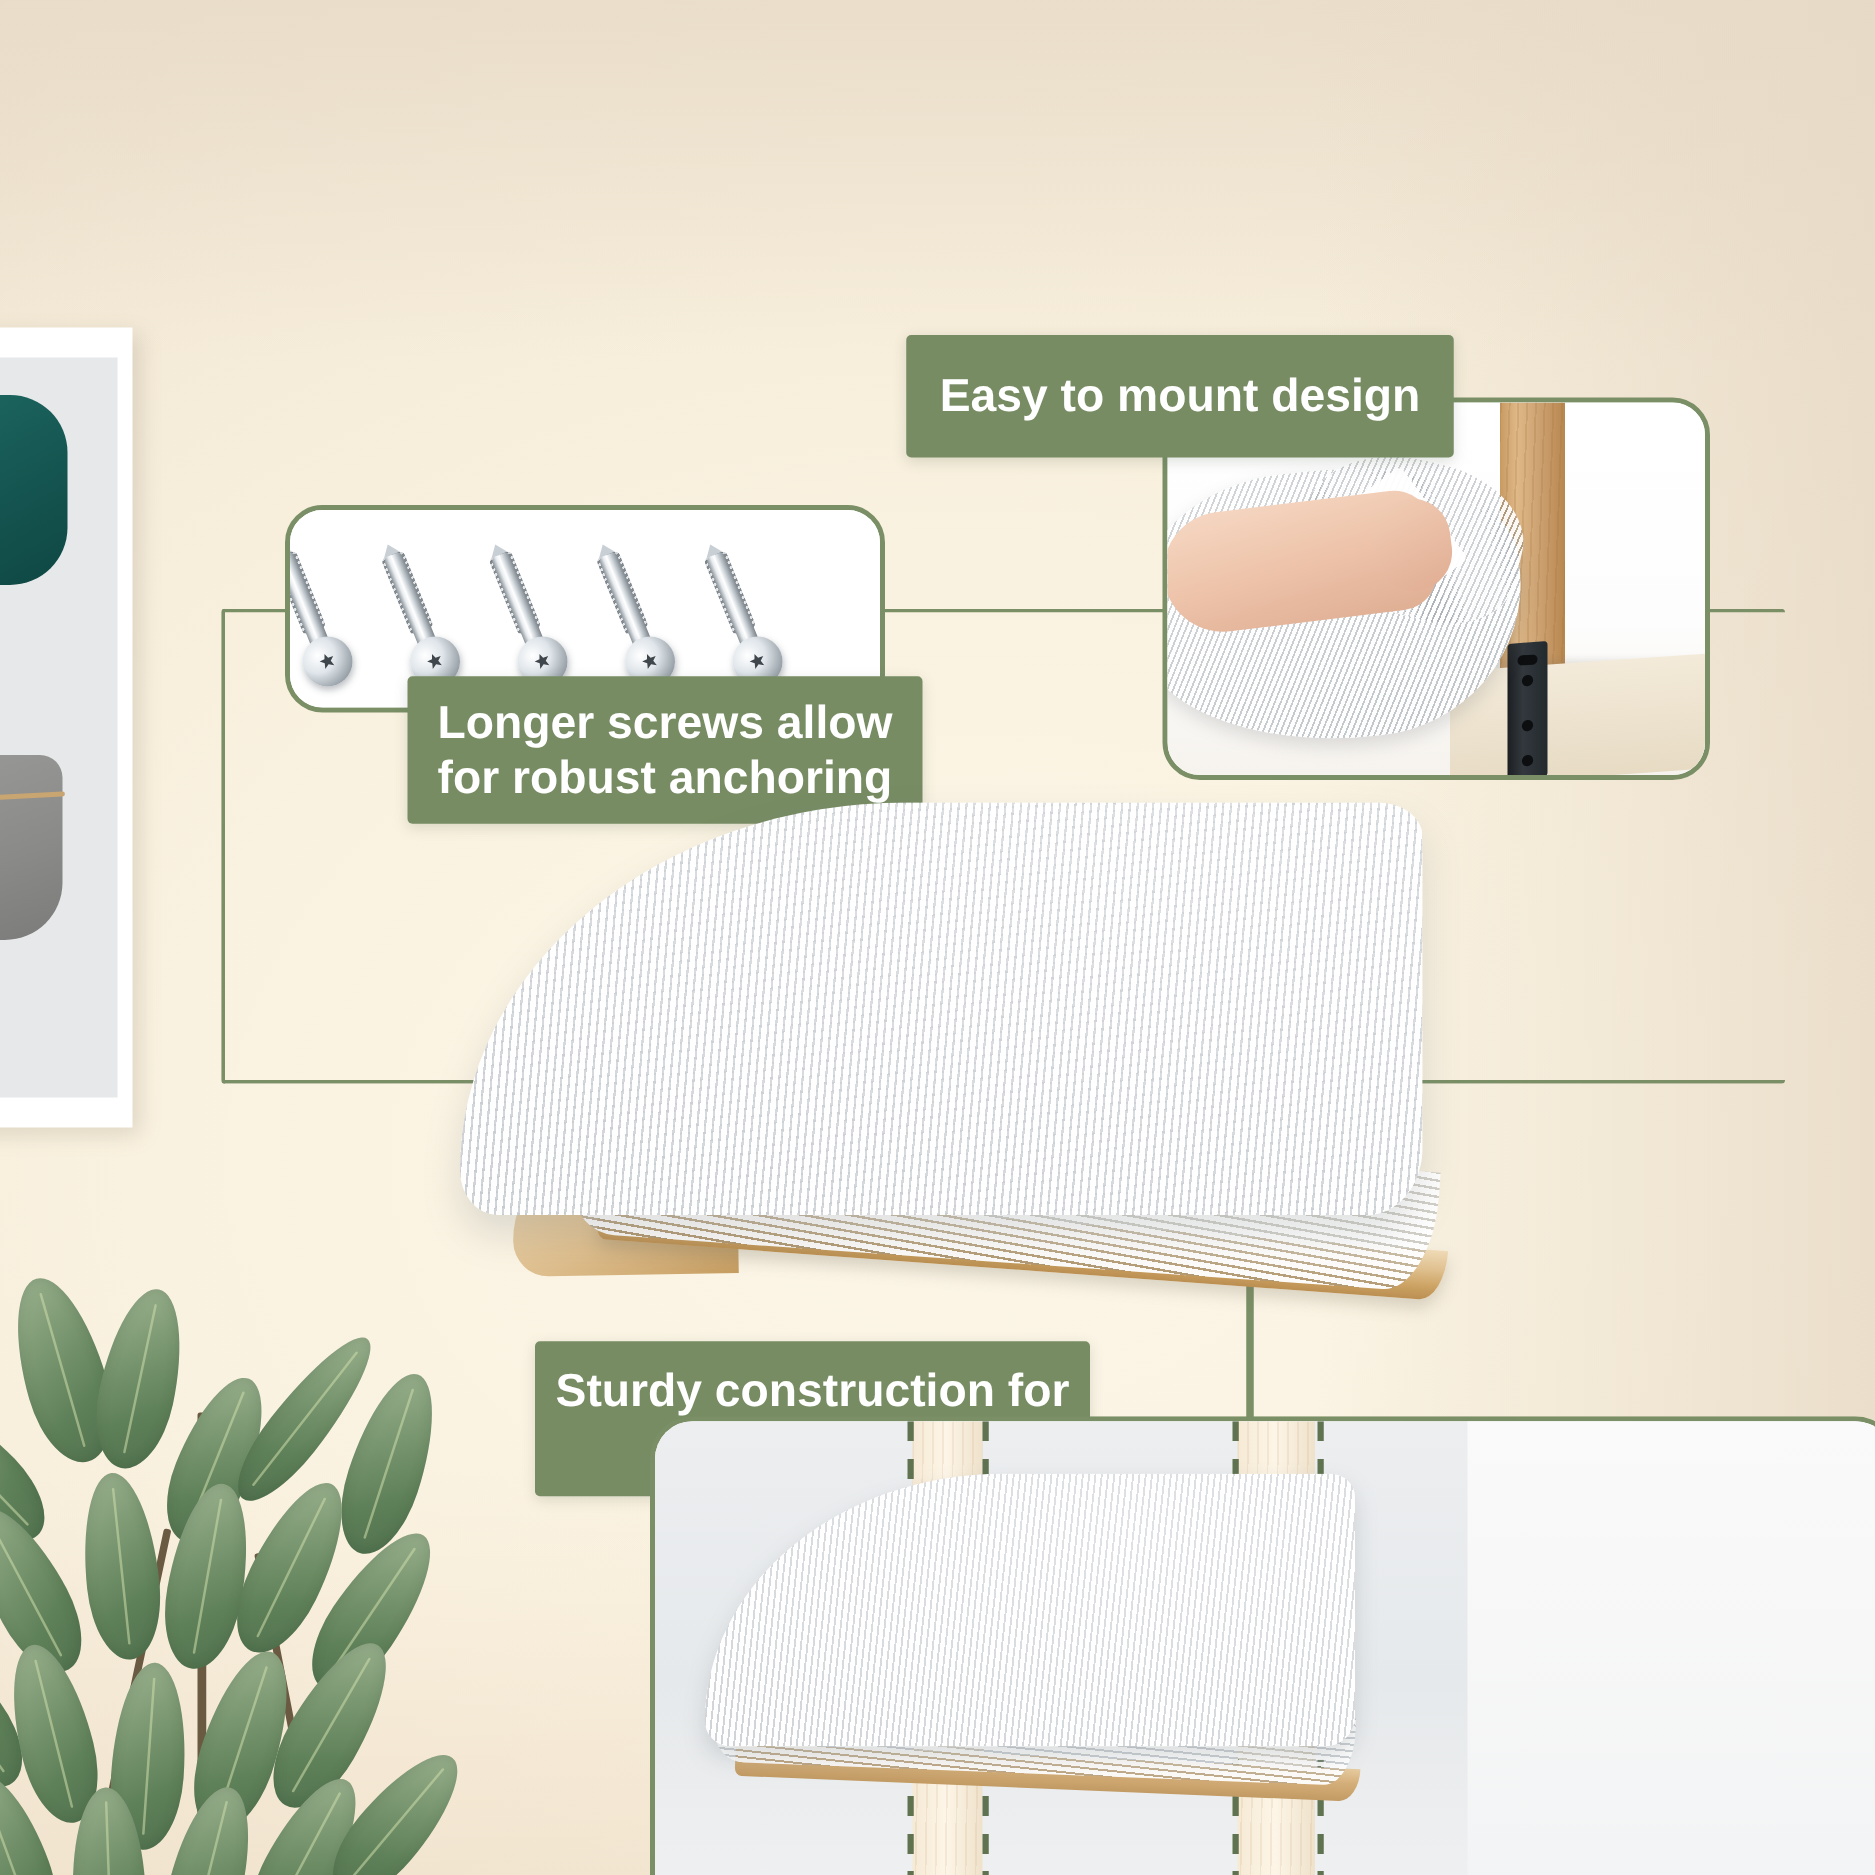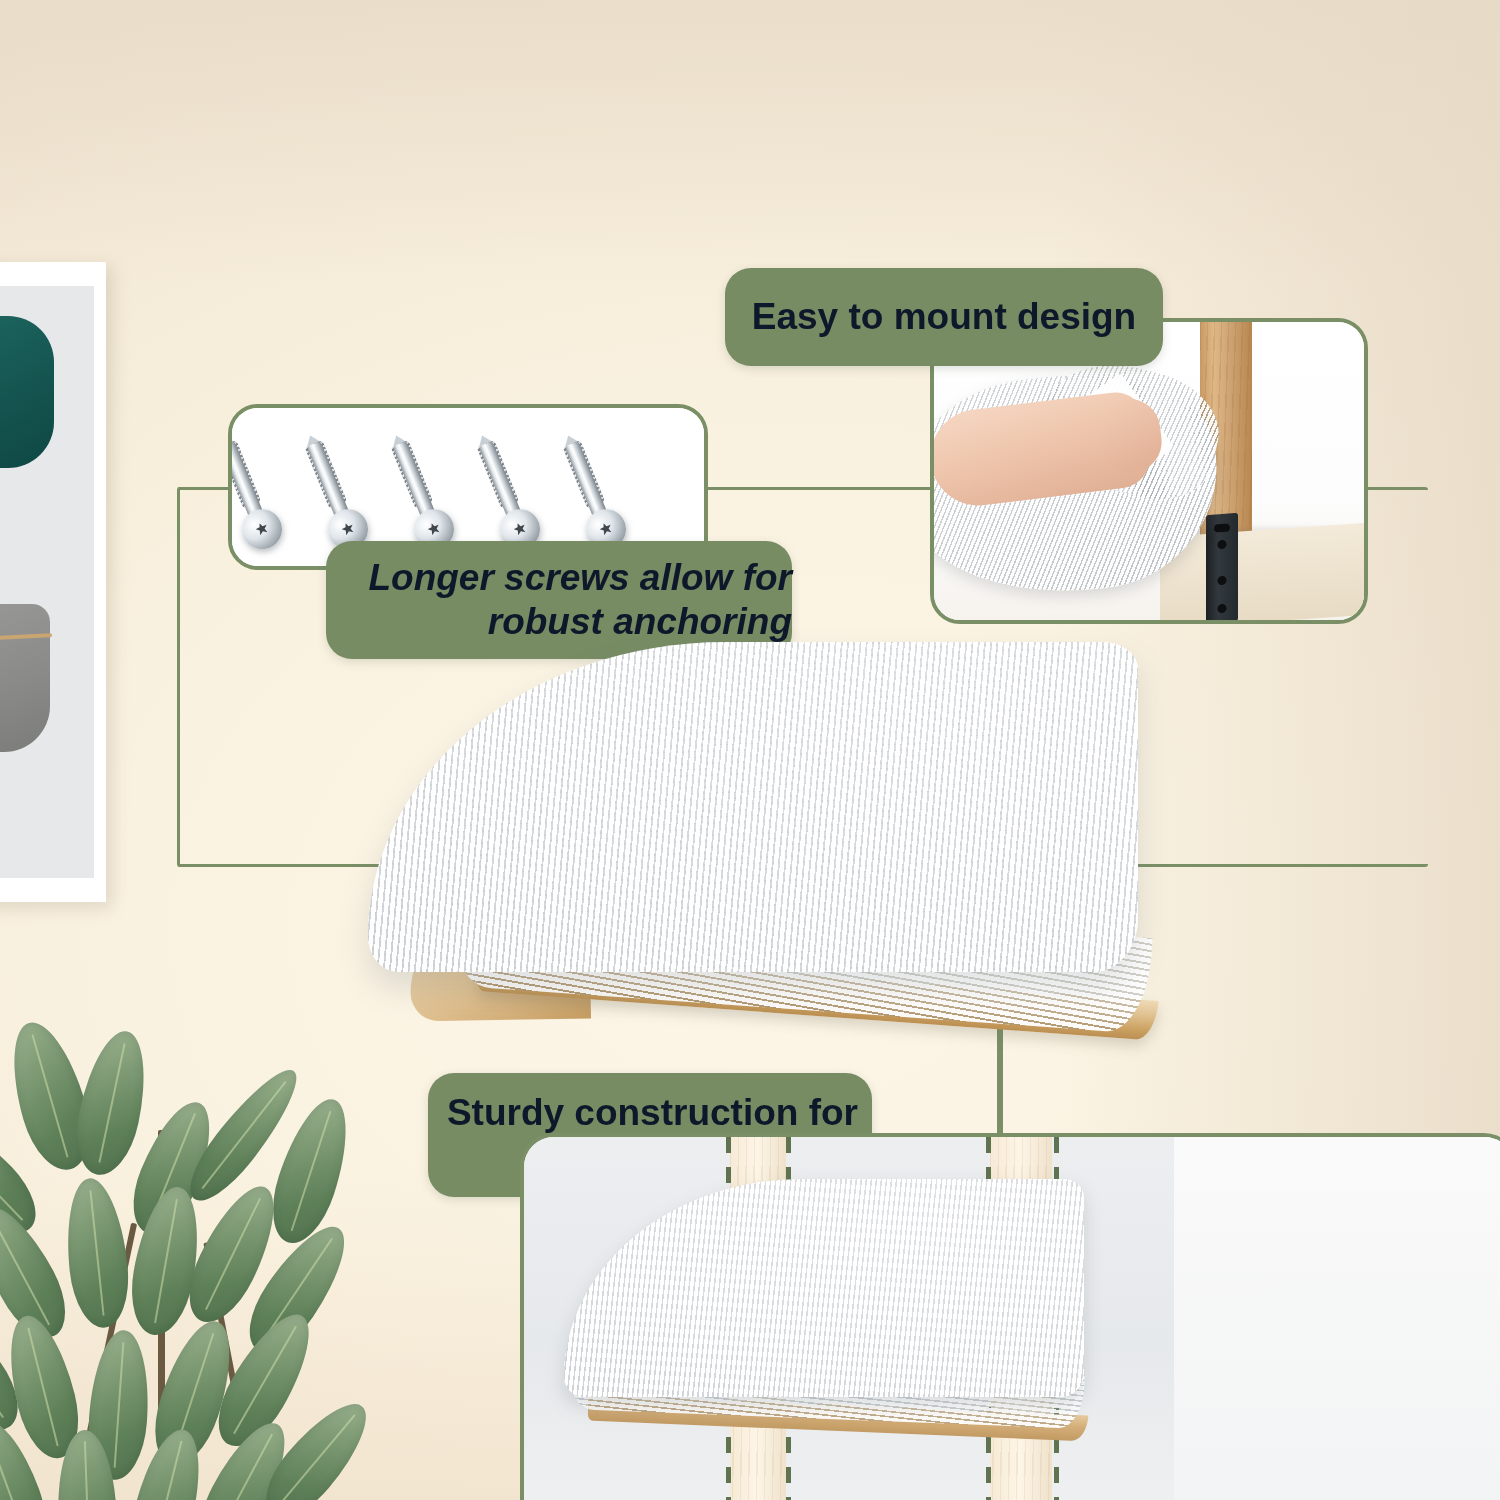--- a/index.html
+++ b/index.html
@@ -210,28 +210,28 @@
   }
   .hero .wood-left{
     position:absolute;left:42px;top:258px;width:180px;height:120px;
     border-radius:160px 0 0 40px / 130px 0 0 40px;
     background:linear-gradient(150deg,#f2e0bf 0%,#ddbd8c 60%,#c79e62 100%);
     transform:rotate(-1deg);
   }
 
   
   .pill{
-    position:absolute;background:#778c63;border-radius:26px;
-    color:#0f172a;font-weight:700;text-align:right;
+    position:absolute;background:#778c63;border-radius:4px;
+    color:#ffffff;font-weight:700;text-align:center;
     display:flex;align-items:center;justify-content:center;
     box-shadow:0 3px 10px rgba(80,95,70,.18);
     line-height:1.18;
   }
   .pill-mount{left:725px;top:268px;width:438px;height:98px;font-size:37px;}
-  .pill-screws{left:326px;top:541px;width:466px;height:118px;font-size:37px;padding:0 0;box-sizing:border-box;font-style:italic;}
+  .pill-screws{left:326px;top:541px;width:412px;height:118px;font-size:37px;padding:0 0;box-sizing:border-box;}
   .pill-sturdy{left:428px;top:1073px;width:444px;height:124px;font-size:37px;padding:0 14px;box-sizing:border-box;}
 
   
   .art-frame{
     position:absolute;left:-26px;top:262px;width:132px;height:640px;
     background:#ffffff;box-shadow:6px 6px 16px rgba(130,118,100,.22);
   }
   .art-inner{position:absolute;left:10px;top:24px;width:110px;height:592px;background:#e6e8ea;overflow:hidden;}
   .art-teal{
     position:absolute;left:-58px;top:30px;width:128px;height:152px;border-radius:46px;

